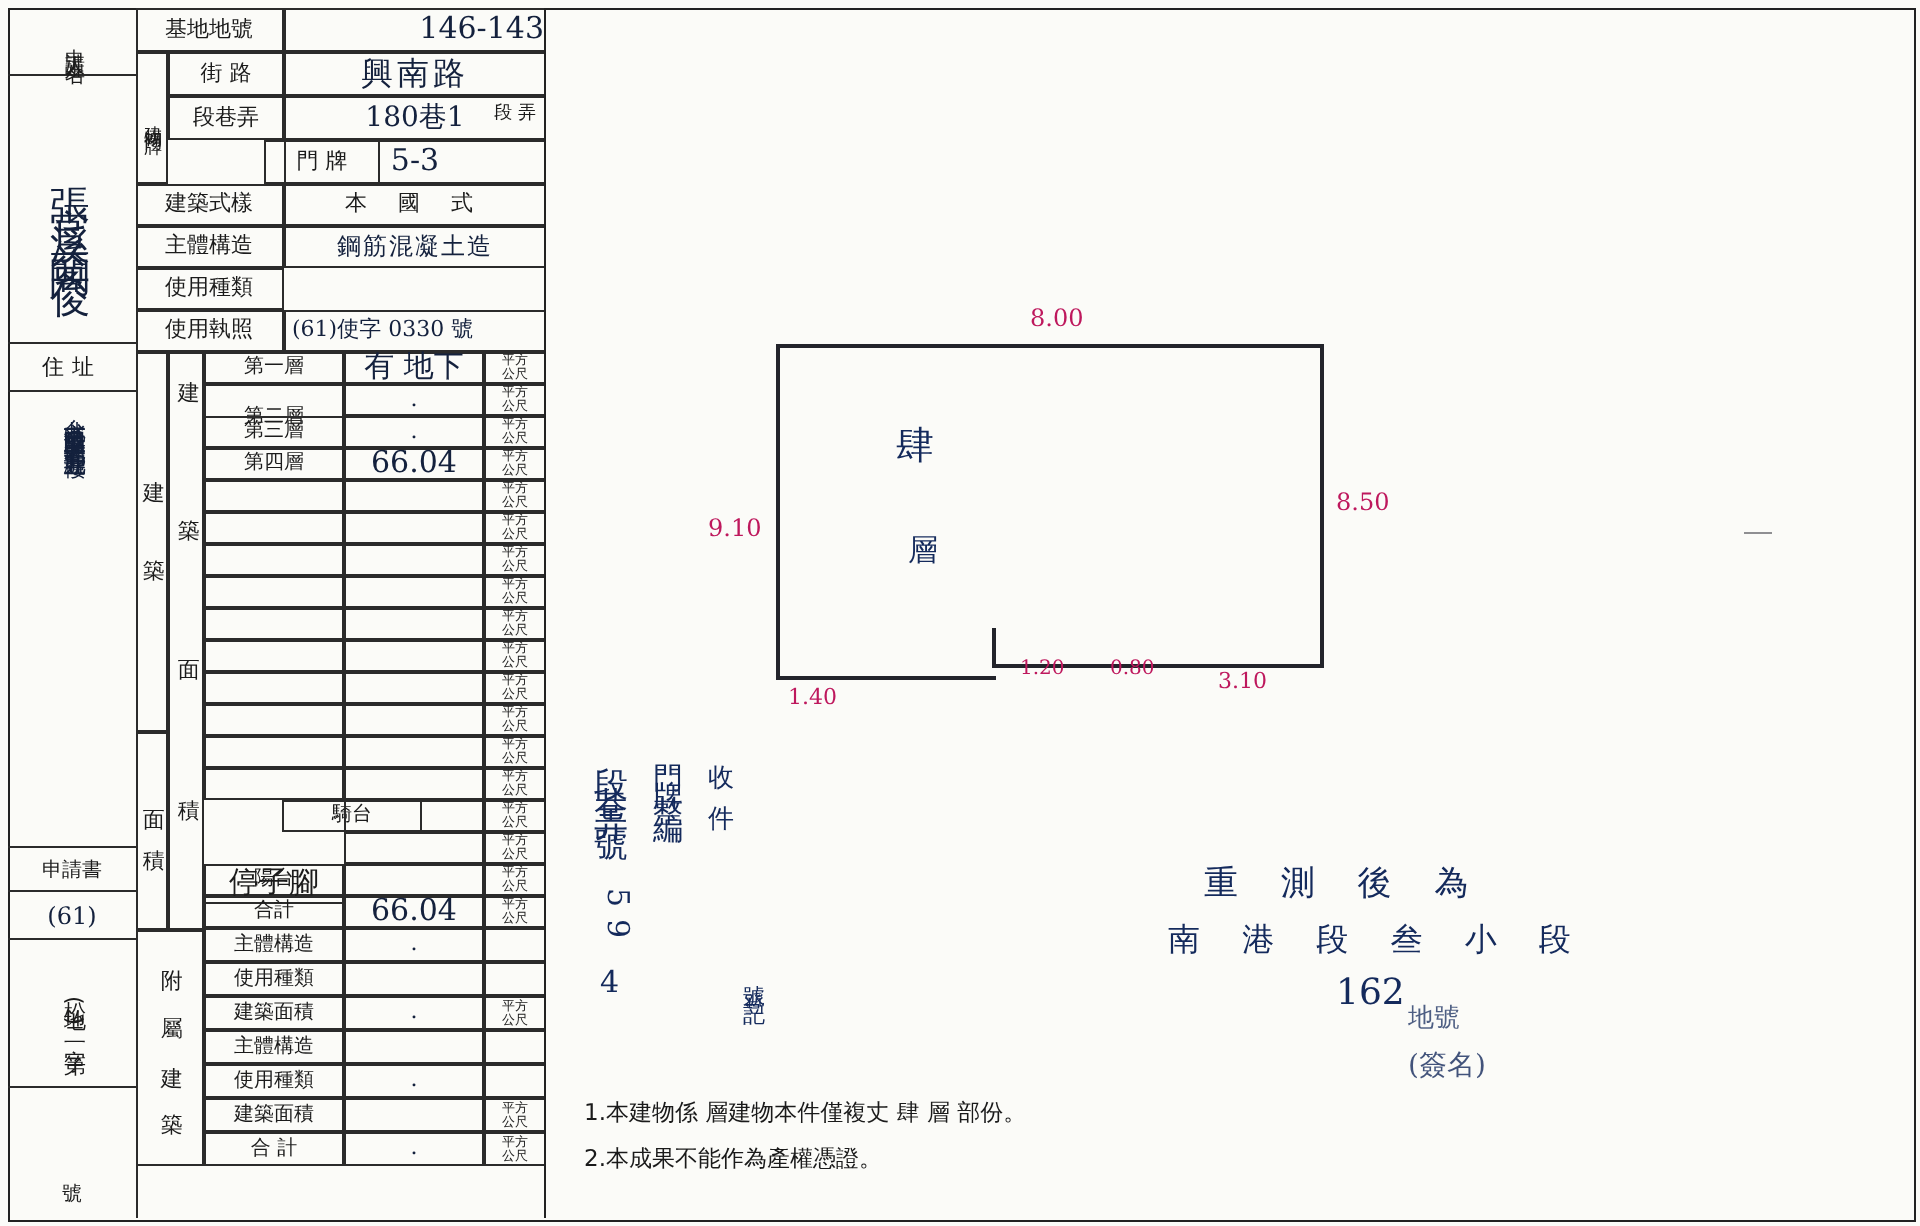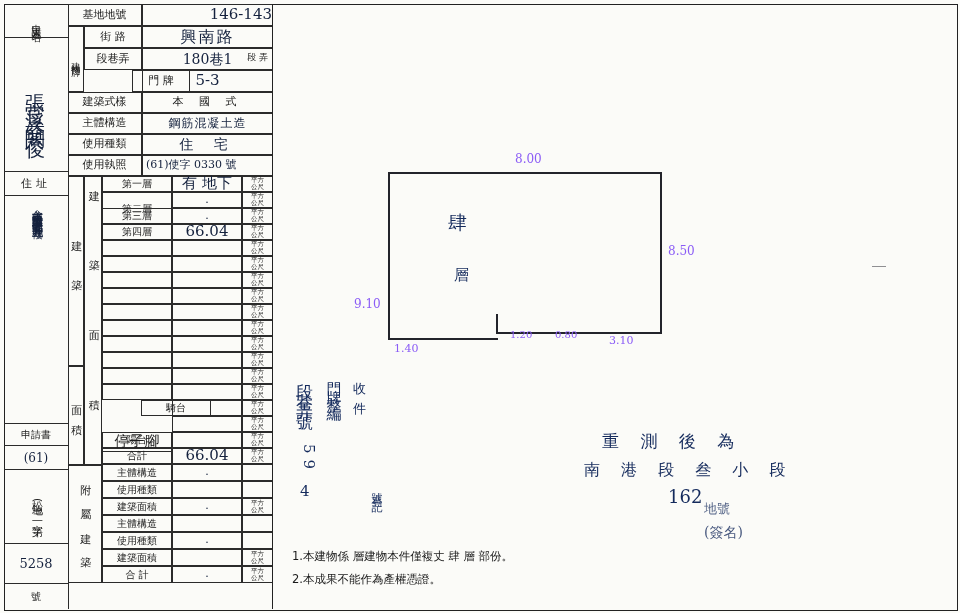--- a/index.html
+++ b/index.html
@@ -21,21 +21,21 @@
   
   .lcolA{position:absolute;left:0;top:0;width:64px;height:605px;border-right:1px solid #2b2b2b;}
   .lcolB{position:absolute;left:64px;top:0;width:204px;height:605px;}
 
   
   .boxA{position:absolute;left:0;width:64px;border-bottom:1px solid #2b2b2b;box-sizing:border-box;display:flex;align-items:center;justify-content:center;}
 
   
   #sketch{position:absolute;left:0;top:0;width:684px;height:605px;}
   .line{position:absolute;background:#23242b;}
-  .dim{position:absolute;font-family:"DejaVu Serif","Liberation Serif",serif;color:#8b5cf6;font-size:12px;}
+  .dim{position:absolute;font-family:"DejaVu Serif","Liberation Serif",serif;color:#be185d;font-size:12px;}
   .notes{position:absolute;font-size:11.5px;font-family:"DejaVu Sans","Liberation Sans",sans-serif;color:#1a1a1a;}
   .bigHand{font-family:"DejaVu Serif","Liberation Serif",serif;color:#142a5c;}
   .unitcell{font-size:6.5px;line-height:1.02;letter-spacing:0px;}
 </style>
 </head>
 <body>
 
 <div id="sheet">
   <div id="outer"></div>
 
@@ -56,23 +56,20 @@
       </div>
       <div class="boxA" style="top:420px;height:22px;">
         <span style="font-size:10px;">申請書</span>
       </div>
       <div class="boxA" style="top:442px;height:24px;">
         <span class="hand" style="font-size:12px;">(61)</span>
       </div>
       <div class="boxA" style="top:466px;height:74px;">
         <span style="writing-mode:vertical-rl;font-size:11px;letter-spacing:3px;">松地(二)字第</span>
       </div>
-      <div class="boxA" style="top:540px;height:40px;">
-        <span class="hand" style="font-size:13px;">5258</span>
-      </div>
       <div class="boxA" style="top:580px;height:25px;border-bottom:none;">
         <span style="font-size:10px;">號</span>
       </div>
     </div>
 
     <div class="lcolB">
 
       <div class="cell" style="left:0;top:0;width:74px;height:22px;border-left:none;">
         <span>基地地號</span>
       </div>
@@ -115,23 +112,20 @@
 
       <div class="cell" style="left:0;top:109px;width:74px;height:21px;border-left:none;">
         <span>主體構造</span>
       </div>
       <div class="cell" style="left:74px;top:109px;width:130px;height:21px;border-right:none;">
         <span class="hand" style="font-size:12px;letter-spacing:1px;">鋼筋混凝土造</span>
       </div>
 
       <div class="cell" style="left:0;top:130px;width:74px;height:21px;border-left:none;">
         <span>使用種類</span>
-      </div>
-      <div class="cell" style="left:74px;top:130px;width:130px;height:21px;border-right:none;">
-        <span class="hand" style="font-size:14px;letter-spacing:8px;">住    宅</span>
       </div>
 
       <div class="cell" style="left:0;top:151px;width:74px;height:21px;border-left:none;">
         <span>使用執照</span>
       </div>
       <div class="cell" style="left:74px;top:151px;width:130px;height:21px;border-right:none;justify-content:flex-start;padding-left:3px;">
         <span class="hand" style="font-size:11px;">(61)使字 0330 號</span>
       </div>
 
       <div class="cell" style="left:0;top:172px;width:16px;height:190px;border-left:none;">
@@ -294,21 +288,21 @@
     <div id="sketch">
 
       <div class="line" style="left:116px;top:168px;width:274px;height:2px;"></div>
       <div class="line" style="left:116px;top:168px;width:2px;height:168px;"></div>
       <div class="line" style="left:388px;top:168px;width:2px;height:162px;"></div>
       <div class="line" style="left:224px;top:328px;width:166px;height:2px;"></div>
       <div class="line" style="left:224px;top:310px;width:2px;height:20px;"></div>
       <div class="line" style="left:116px;top:334px;width:110px;height:2px;"></div>
 
       <div class="dim" style="left:243px;top:148px;">8.00</div>
-      <div class="dim" style="left:82px;top:253px;margin-top:40px;">9.10</div>
+      <div class="dim" style="left:82px;top:253px;">9.10</div>
       <div class="dim" style="left:396px;top:240px;">8.50</div>
       <div class="dim" style="left:337px;top:330px;font-size:11px;">3.10</div>
       <div class="dim" style="left:283px;top:325px;font-size:10px;">0.80</div>
       <div class="dim" style="left:238px;top:325px;font-size:10px;">1.20</div>
       <div class="dim" style="left:122px;top:338px;font-size:11px;">1.40</div>
 
       <div class="bigHand" style="position:absolute;left:176px;top:206px;font-size:19px;">肆</div>
       <div class="bigHand" style="position:absolute;left:182px;top:262px;font-size:15px;">層</div>
 
       <div class="bigHand" style="position:absolute;left:22px;top:366px;writing-mode:vertical-rl;font-size:17px;letter-spacing:10px;">段巷弄號</div>

